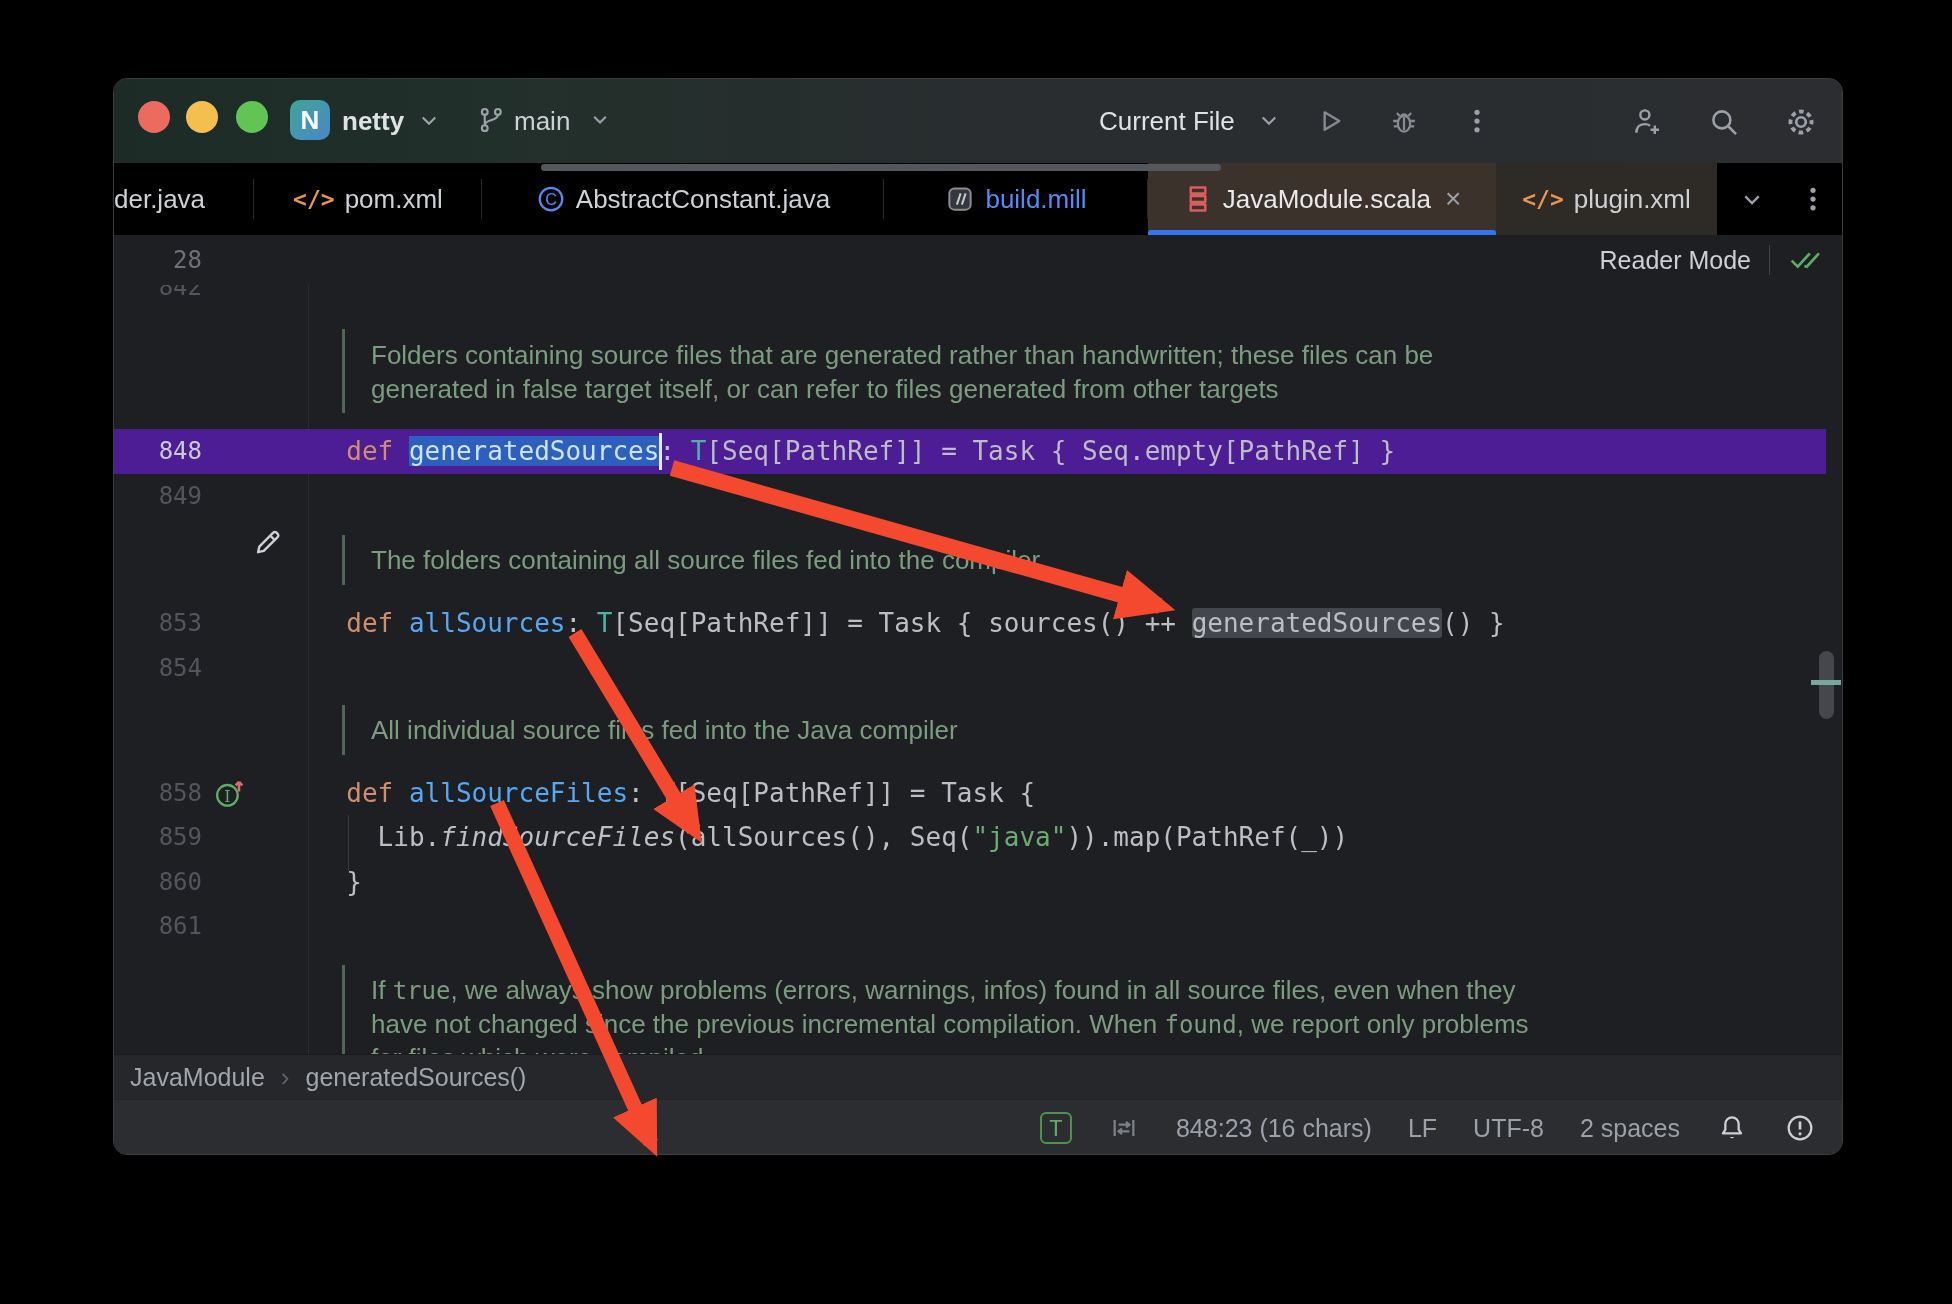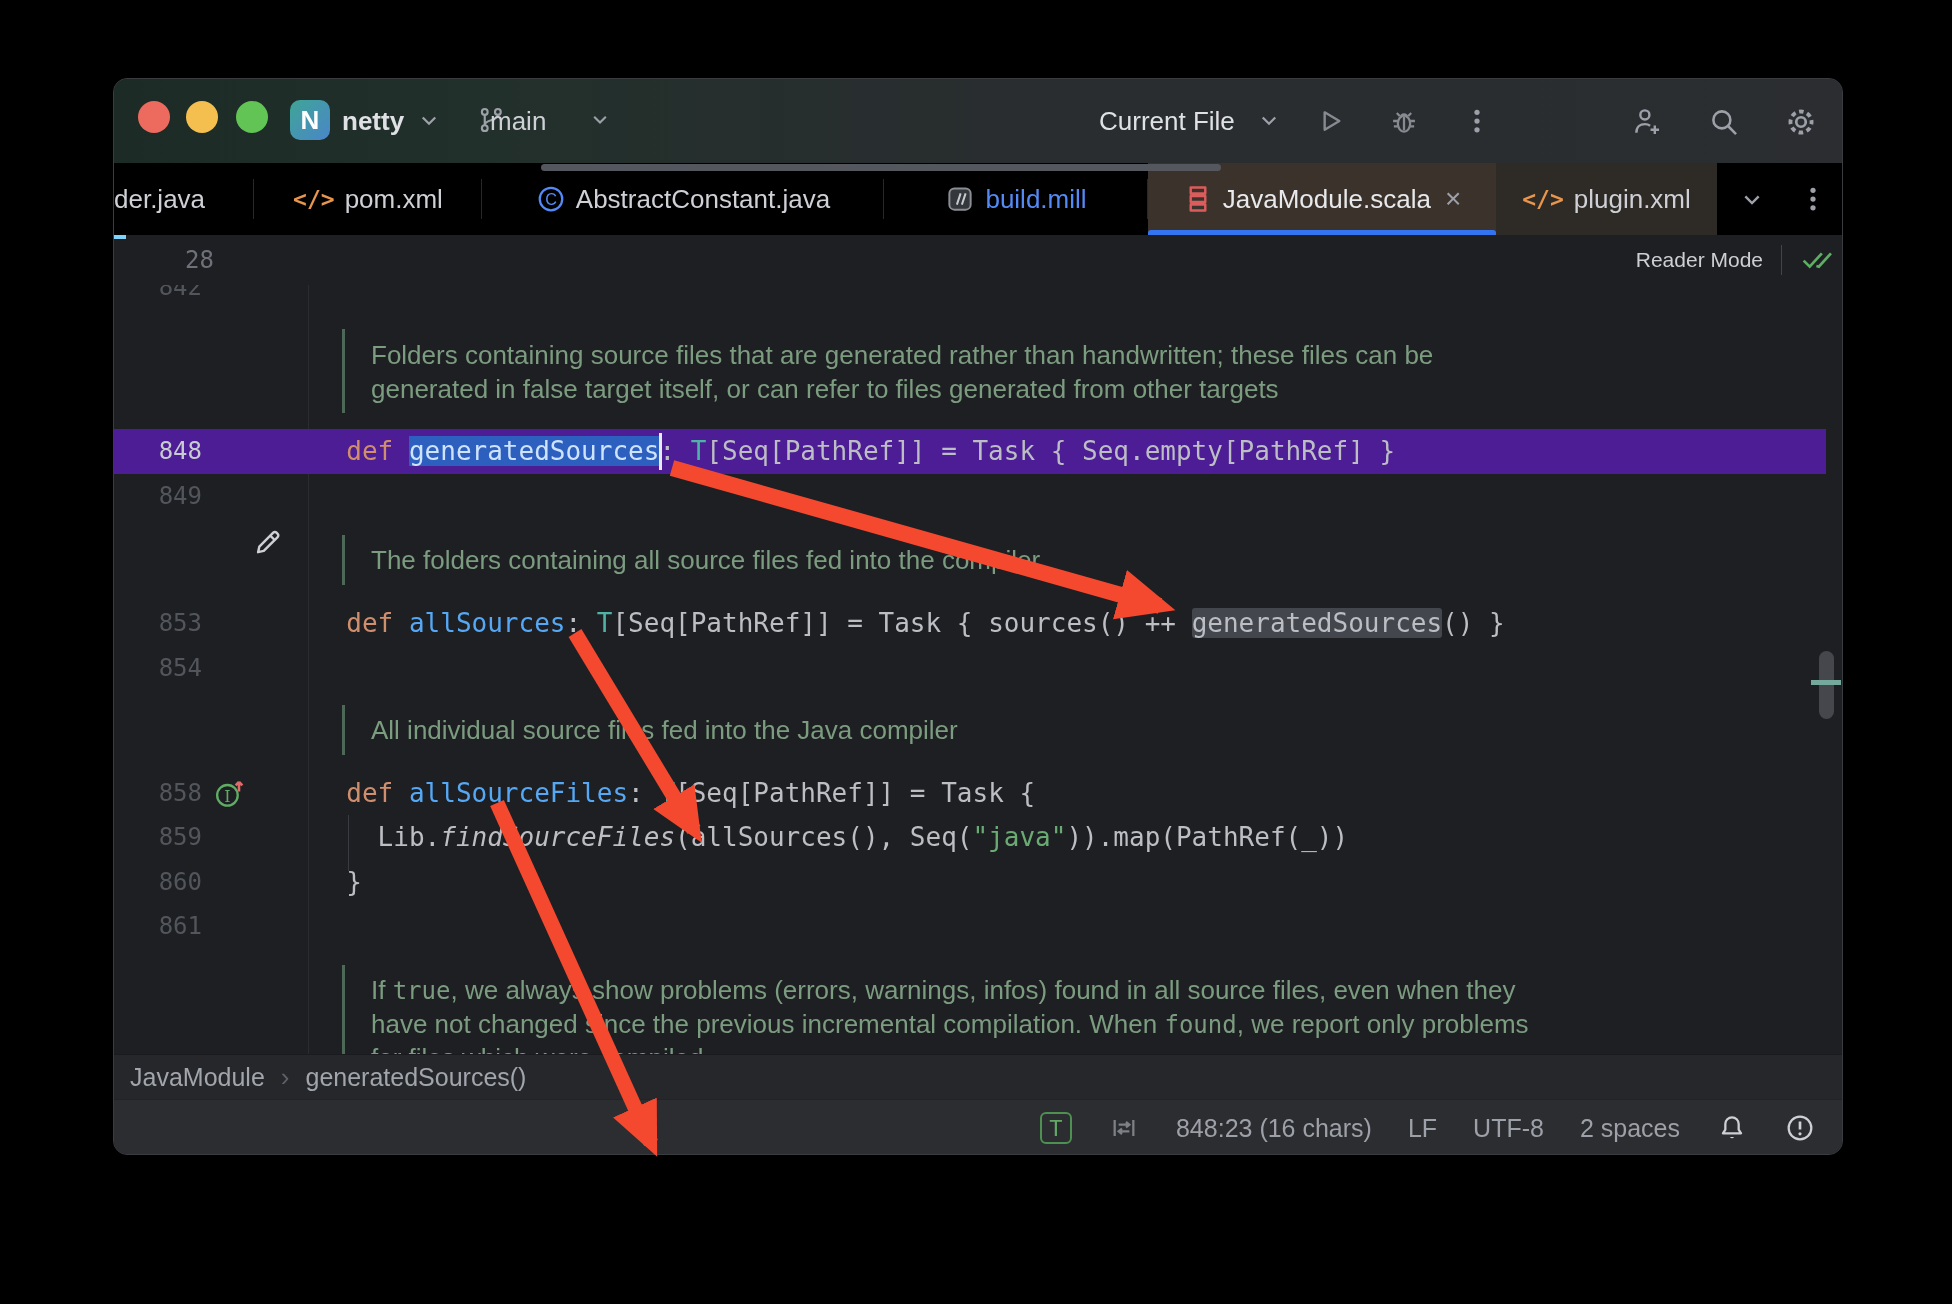--- a/index.html
+++ b/index.html
@@ -21,26 +21,26 @@
   
   .tabbar{position:absolute;left:0;top:84px;width:100%;height:72px;background:#000000;border-bottom:4px solid #7dd3fc;}
   .tab{position:absolute;top:0;height:72px;display:flex;align-items:center;justify-content:center;gap:10px;
     font-size:26px;color:#CED0D6;box-sizing:border-box;}
   .tab .sep{position:absolute;right:0;top:16px;bottom:16px;width:1px;background:#26282b;}
   .tab-underline{position:absolute;left:0;bottom:0;width:100%;height:5px;background:#3574F0;border-radius:3px 3px 0 0;}
   .tab-close{color:#9DA0A8;font-size:28px;margin-left:4px;}
   .tab-scrollbar{position:absolute;left:427px;top:1px;width:680px;height:7px;background:#54575D;border-radius:4px;}
   .tabbar-tail{position:absolute;right:14px;top:0;height:72px;display:flex;align-items:center;gap:30px;}
   
-  .sticky{position:absolute;left:12px;top:156px;width:100%;height:50px;background:#1E1F22;border-bottom:4px solid #ffffff;}
+  .sticky{position:absolute;left:0;top:156px;width:100%;height:50px;background:#1E1F22;border-bottom:4px solid #ffffff;}
   .mono{font-family:"DejaVu Sans Mono",monospace;}
   .sticky .lnum{position:absolute;left:0;top:0;width:88px;height:50px;line-height:50px;text-align:right;
     color:#6e7179;font-size:24px;}
   .sticky .stokens{position:absolute;left:201px;top:0;height:50px;line-height:50px;font-size:26px;color:#D5D8DD;white-space:pre;}
-  .reader{position:absolute;right:20px;top:0;height:50px;display:flex;align-items:center;gap:18px;color:#CECFD4;font-size:21px;}
+  .reader{position:absolute;right:20px;top:0;height:50px;display:flex;align-items:center;gap:18px;color:#CECFD4;font-size:25px;}
   .reader .vsep{width:1px;height:30px;background:#43454A;}
   
   .viewport{position:absolute;left:0;top:206px;width:100%;height:769px;overflow:hidden;background:#1E1F22;}
   .gutter-sep{position:absolute;left:194px;top:0;bottom:0;width:1px;background:#2A2C30;}
   .row{position:absolute;left:0;width:1712px;height:45px;}
   .row.current{background:#4c1d95;}
   .row .num{position:absolute;left:0;top:0;width:88px;height:45px;line-height:45px;text-align:right;
     color:#52555C;font-size:24px;}
   .row.current .num{color:#C8CBD0;}
   .row .code{position:absolute;left:201px;top:0;height:45px;line-height:45px;font-size:26px;color:#BCBEC4;white-space:pre;}
@@ -86,21 +86,21 @@
     </span>
 
     <span class="tb-icon" style="left:362px;">
       <svg width="30" height="30" viewBox="0 0 24 24" fill="none" stroke="#9DA0A8" stroke-width="1.7">
         <circle cx="7" cy="5.5" r="2.3"></circle>
           <circle cx="7" cy="18.5" r="2.3"></circle>
           <circle cx="17.5" cy="5.5" r="2.3"></circle>
         <path d="M7 8v8M17.5 8c0 5-10.5 3.5-10.5 8"></path>
         </svg>
     </span>
-    <span class="tb-text" style="left:376px;color:#CED0D6;text-align:right;">main</span>
+    <span class="tb-text" style="left:400px;color:#CED0D6;text-align:right;">main</span>
     <span class="tb-icon" style="left:472px;">
       <svg width="28" height="28" viewBox="0 0 24 24">
           <path d="M7 10l5 5 5-5" fill="none" stroke="#9DA0A8" stroke-width="1.8"></path>
         </svg>
     </span>
 
     <span class="tb-text" style="left:985px;">Current File</span>
     <span class="tb-icon" style="left:1140px;">
       <svg width="30" height="30" viewBox="0 0 24 24">
           <path d="M7 10l5 5 5-5" fill="none" stroke="#9DA0A8" stroke-width="1.8"></path>

